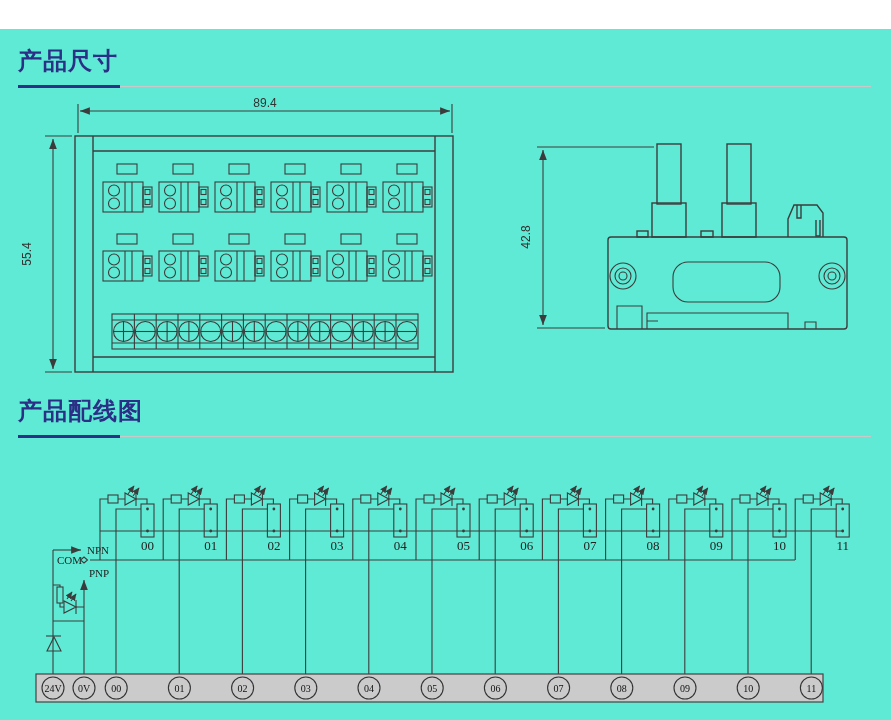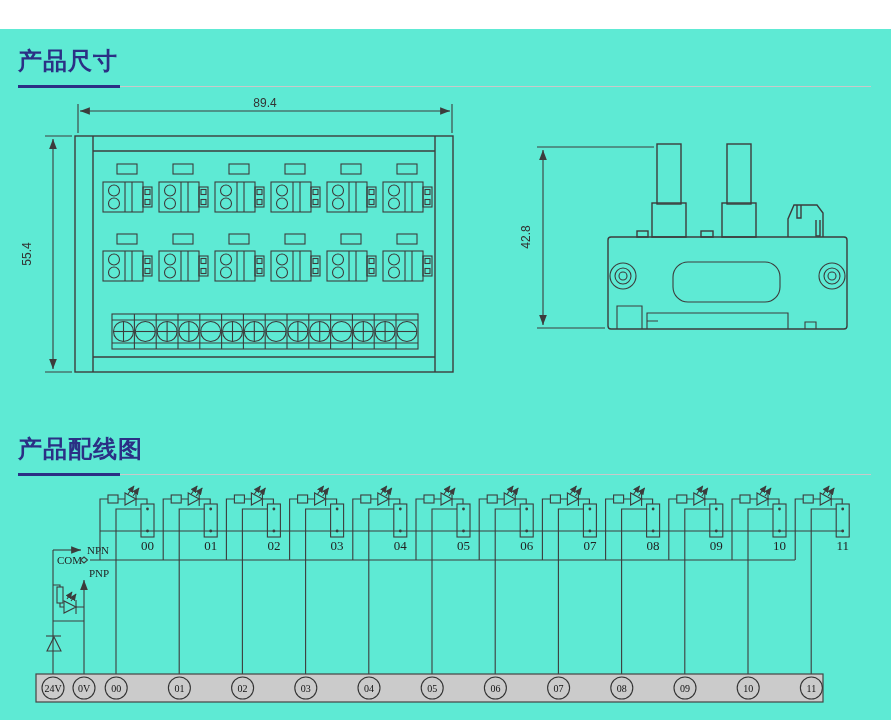--- a/index.html
+++ b/index.html
@@ -319,21 +319,21 @@
       </g>
 
       <g>
         <path class="w" d="M537,118 H654 M537,299 H605"></path>
         <line class="w" x1="543" y1="121" x2="543" y2="296" marker-start="url(#ah)" marker-end="url(#ah)"></line>
         <text class="dimtext" transform="translate(530,208) rotate(-90)" text-anchor="middle">42.8</text>
       </g>
     </g>
   </svg>
 
-  <div class="sec-head" style="top:404px">
+  <div class="sec-head" style="top:366px">
     <h1>产品配线图</h1>
     <div class="rule">
       <div class="dark"></div>
       <div class="lite"></div>
     </div>
   </div>
 
   <svg viewBox="0 430 891 270" style="top:430px;width:891px;height:270px">
 
     <g>

